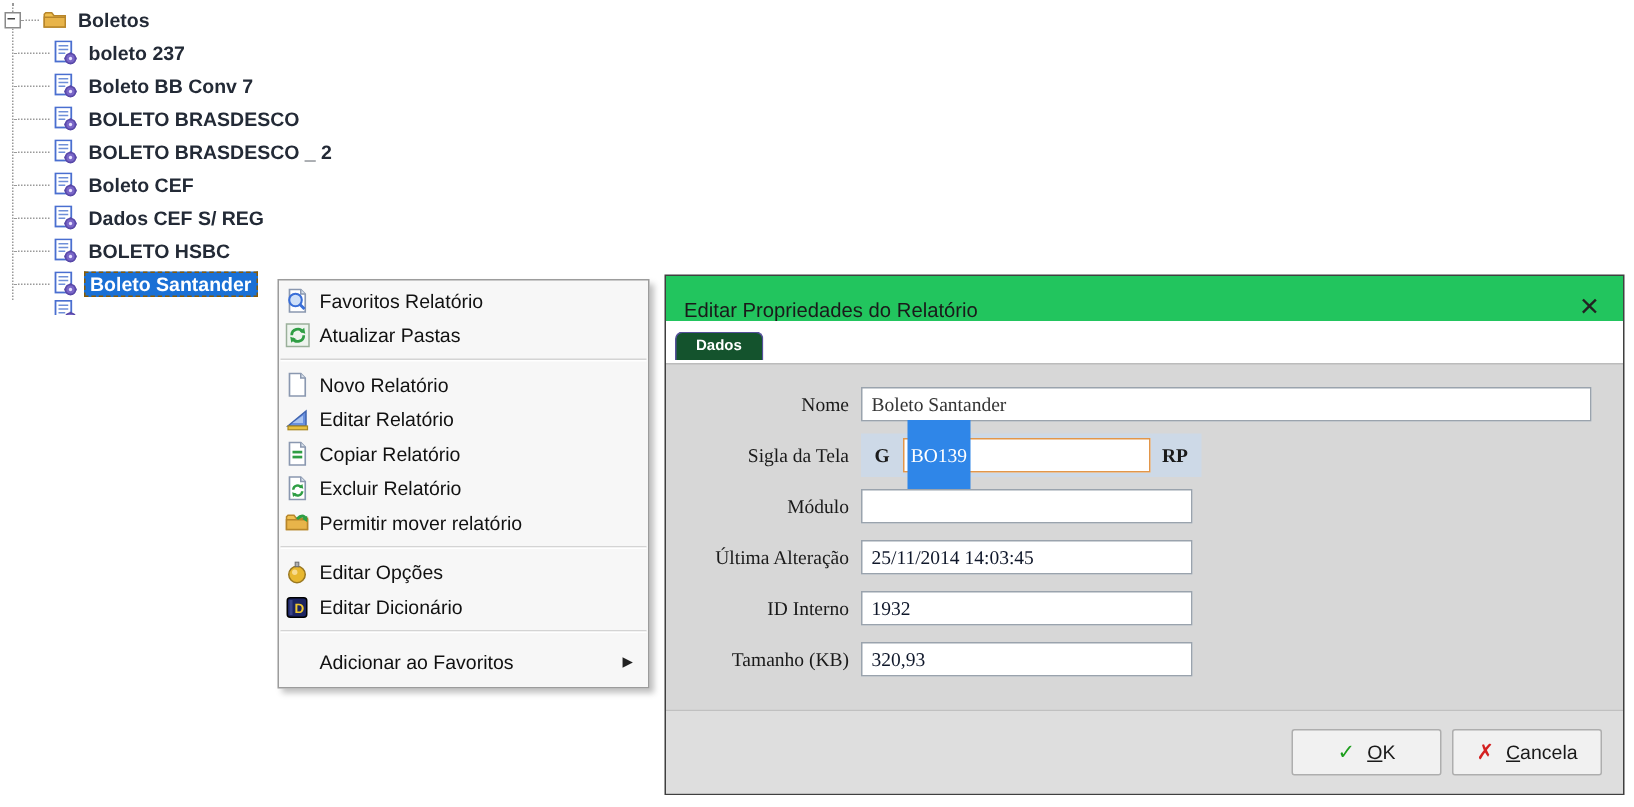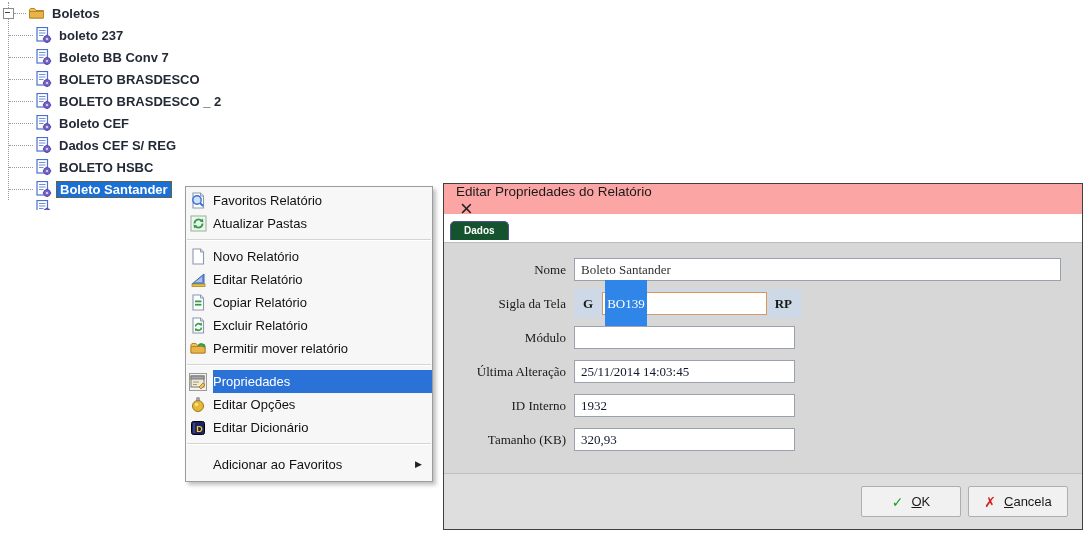--- a/index.html
+++ b/index.html
@@ -30,21 +30,21 @@
   .mitem .mlabel{white-space:nowrap;}
   .mitem.hl{background:linear-gradient(90deg,#f7f7f7 0 27px,#2a72d8 27px 100%);}
   .mitem.hl .mlabel{color:#fff;}
   .mitem.hl .micon{background:#f2f2f2;border:1px solid #9a9a9a;}
   .msep{border-top:1px solid #d4d4d4;border-bottom:1px solid #ffffff;margin:4px 1px;}
   .mitem.fav{height:30px;}
   .subarrow{margin-left:auto;margin-right:10px;font-size:9px;color:#222;}
   
   .dialog{position:absolute;left:443px;top:183px;width:638px;height:345px;background:#fff;
     border:1px solid #3f3f3f;z-index:4;box-sizing:content-box;}
-  .dlg-title{height:30px;display:flex;align-items:flex-start;padding:0 12px;background:#fca5a5;flex-direction:column;}
+  .dlg-title{height:30px;display:flex;align-items:flex-end;padding:0 12px;background:#22c55e;}
   .dlg-title-text{font-size:13.5px;color:#1a1a1a;flex:1;}
   .dlg-close{font-size:22px;line-height:20px;color:#222;cursor:pointer;font-weight:300;padding:0 4px;}
   .tabstrip{height:28px;background:#fff;padding-left:6px;position:relative;}
   .tab{display:inline-block;margin-top:7px;background:#14532d;color:#fff;font-weight:bold;font-size:10px;
     padding:3px 13px 4px 13px;border-radius:5px 5px 0 0;border:1px solid #55509a;border-bottom:none;cursor:pointer;}
   .dlg-body{background:#d7d7d7;height:231px;border-top:1px solid #bcbcbc;padding-top:14px;box-sizing:border-box;}
   .frow{display:flex;align-items:center;margin-bottom:9px;height:25px;font-family:Liberation Serif, serif;}
   .flabel{width:122px;text-align:right;margin-right:8px;font-size:13px;color:#1a1a1a;flex:none;white-space:nowrap;}
   .tinput{height:23px;border:1px solid #9aa3ad;background:#fff;font-size:13px;color:#333;
     padding:0 6px;font-family:inherit;box-sizing:border-box;}
@@ -246,32 +246,20 @@
           <use href="#i-folder"></use>
         <path d="M8 6 Q12 2 14 6" fill="none" stroke="#2f9e44" stroke-width="2"></path>
         <polygon points="14.8,3.8 14.8,8 11.5,6" fill="#2f9e44"></polygon>
       </svg>
     </span>
     <span class="mlabel">Permitir mover relatório</span>
   </div>
 
   <div class="msep"></div>
 
-  <div class="mitem hl">
-    <span class="micon">
-      <svg width="16" height="16" viewBox="0 0 16 16">
-        <rect x="1" y="2" width="13" height="11" fill="#efe9d8" stroke="#807860"></rect>
-        <rect x="1" y="2" width="13" height="3" fill="#9aa6c8" stroke="#807860"></rect>
-        <line x1="3" y1="8" x2="9" y2="8" stroke="#a09878" stroke-width="1"></line>
-        <line x1="3" y1="10.5" x2="7" y2="10.5" stroke="#a09878" stroke-width="1"></line>
-        <path d="M9 13 L13 9 L15 11 L11 15 Z" fill="#f0c050" stroke="#9a7820" stroke-width="0.8"></path>
-      </svg>
-    </span>
-    <span class="mlabel">Propriedades</span>
-  </div>
   <div class="mitem">
     <span class="micon">
       <svg width="16" height="16" viewBox="0 0 16 16">
         <circle cx="8" cy="9" r="5.5" fill="#e8b830" stroke="#9a7820"></circle>
         <circle cx="6.5" cy="7.5" r="1.8" fill="#f8dc90"></circle>
         <rect x="6.8" y="0.8" width="2.4" height="3" fill="#b0b0b0" stroke="#707070" stroke-width="0.7"></rect>
       </svg>
     </span>
     <span class="mlabel">Editar Opções</span>
   </div>

